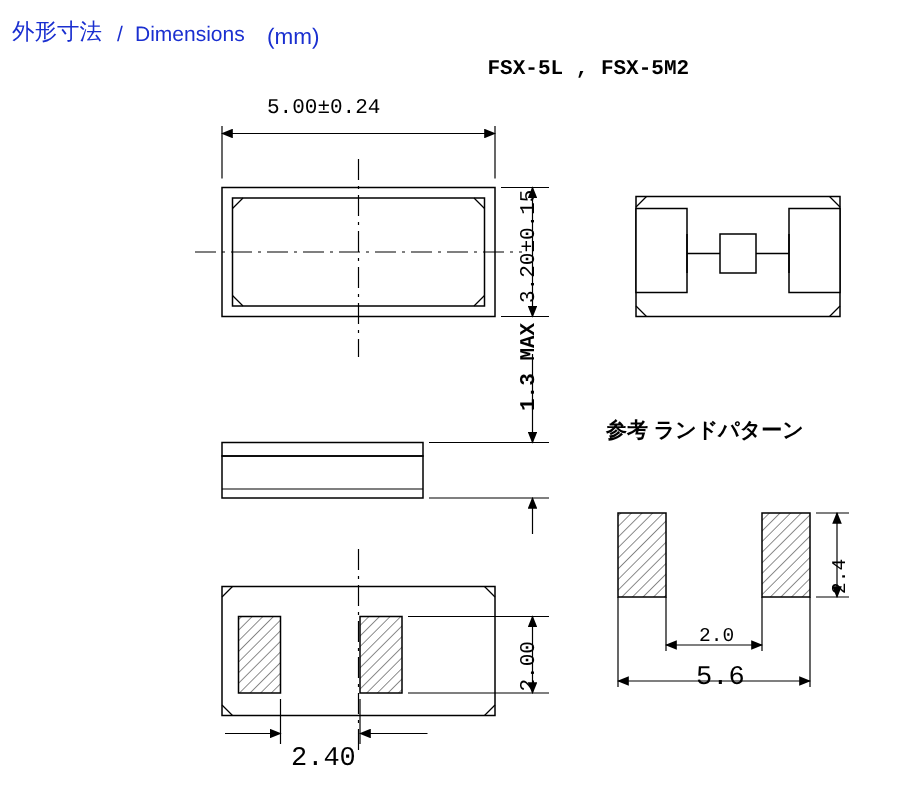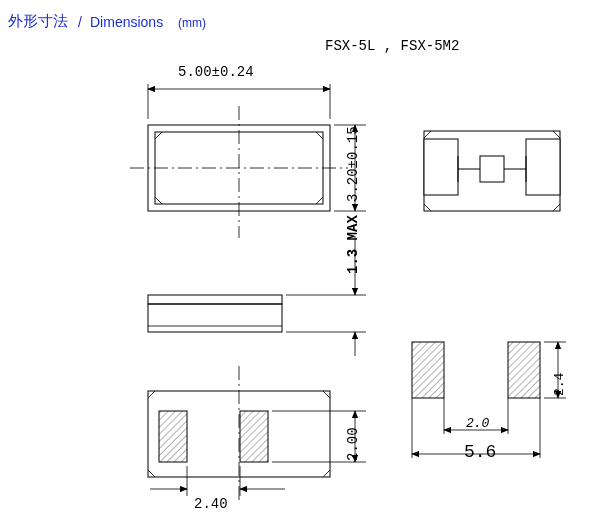--- a/index.html
+++ b/index.html
@@ -24,36 +24,37 @@
   .nofill{fill:none;stroke:#000;stroke-width:1;}
 </style>
 </head>
 <body>
 
 <div class="root">
 
   <div class="txt blue" style="left:8px;top:6px;font-size:15px;">外形寸法</div>
   <div class="txt blue" style="left:78px;top:8px;font-size:14px;">/</div>
   <div class="txt blue" style="left:90px;top:8px;font-size:14px;">Dimensions</div>
-  <div class="txt blue" style="left:178px;top:10px;font-size:12px;">(mm)</div>
+  <div class="txt blue" style="left:178px;top:10px;font-size:15px;">(mm)</div>
 
-  <div class="txt black mono" style="left:325px;top:32px;font-size:14px;">FSX-5L , FSX-5M2</div>
+  <div class="txt black mono" style="left:325px;top:32px;font-size:14px;font-weight:bold;">FSX-5L , FSX-5M2</div>
+  <div class="txt black" style="left:404px;top:272px;font-size:14px;font-weight:bold;">参考 ランドパターン</div>
 
   <div class="txt black mono" style="left:178px;top:58px;font-size:14px;">5.00±0.24</div>
 
   <div class="txt black mono rot90" style="left:345px;top:196px;font-size:14px;">3.20±0.15</div>
 
   <div class="txt black mono rot90" style="left:345px;top:268px;font-size:14px;font-weight:bold;">1.3 MAX</div>
 
   <div class="txt black mono rot90" style="left:345px;top:455px;font-size:14px;">2.00</div>
 
-  <div class="txt black mono" style="left:194px;top:490px;font-size:14px;">2.40</div>
+  <div class="txt black mono" style="left:194px;top:490px;font-size:18px;">2.40</div>
 
   <div class="txt black mono rot90" style="left:552px;top:390px;font-size:13px;">2.4</div>
-  <div class="txt black mono" style="left:466px;top:410px;font-size:13px;font-style:italic;">2.0</div>
+  <div class="txt black mono" style="left:466px;top:410px;font-size:13px;">2.0</div>
   <div class="txt black mono" style="left:464px;top:436px;font-size:18px;">5.6</div>
 
   <svg width="612" height="524">
     <defs>
       <pattern id="hatch" width="5" height="5" patternUnits="userSpaceOnUse" patternTransform="rotate(45)">
         <rect width="5" height="5" fill="#ffffff"></rect>
         <line x1="0" y1="0" x2="0" y2="5" stroke="#555" stroke-width="0.9"></line>
       </pattern>
       <marker id="arrR" markerWidth="10" markerHeight="8" refX="9" refY="4" orient="auto">
         <path d="M0,0 L10,4 L0,8 z" fill="#000"></path>

